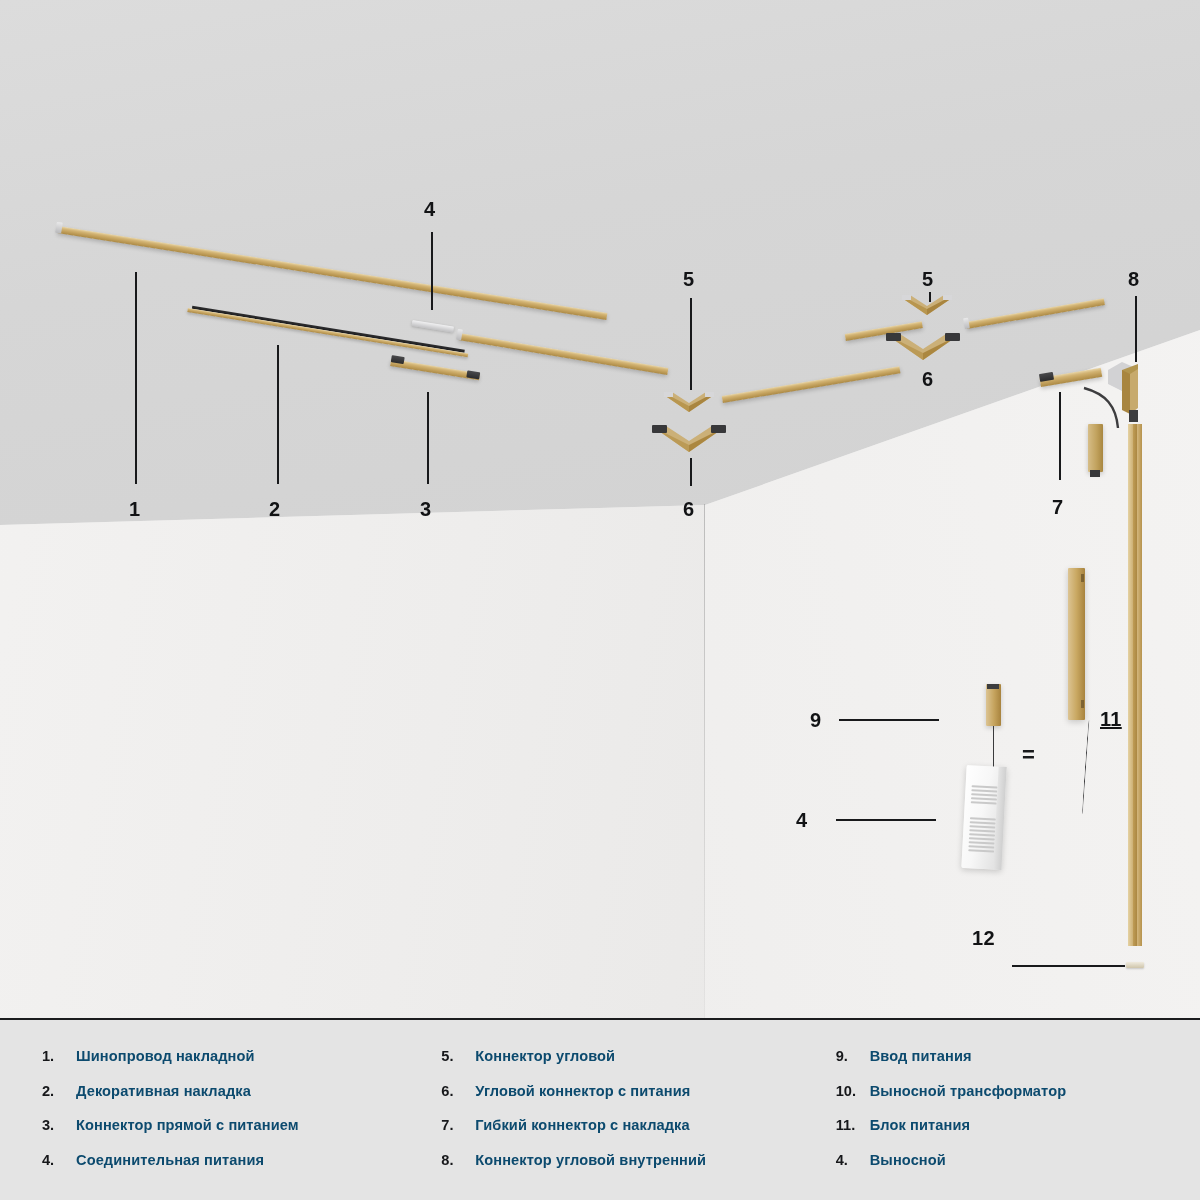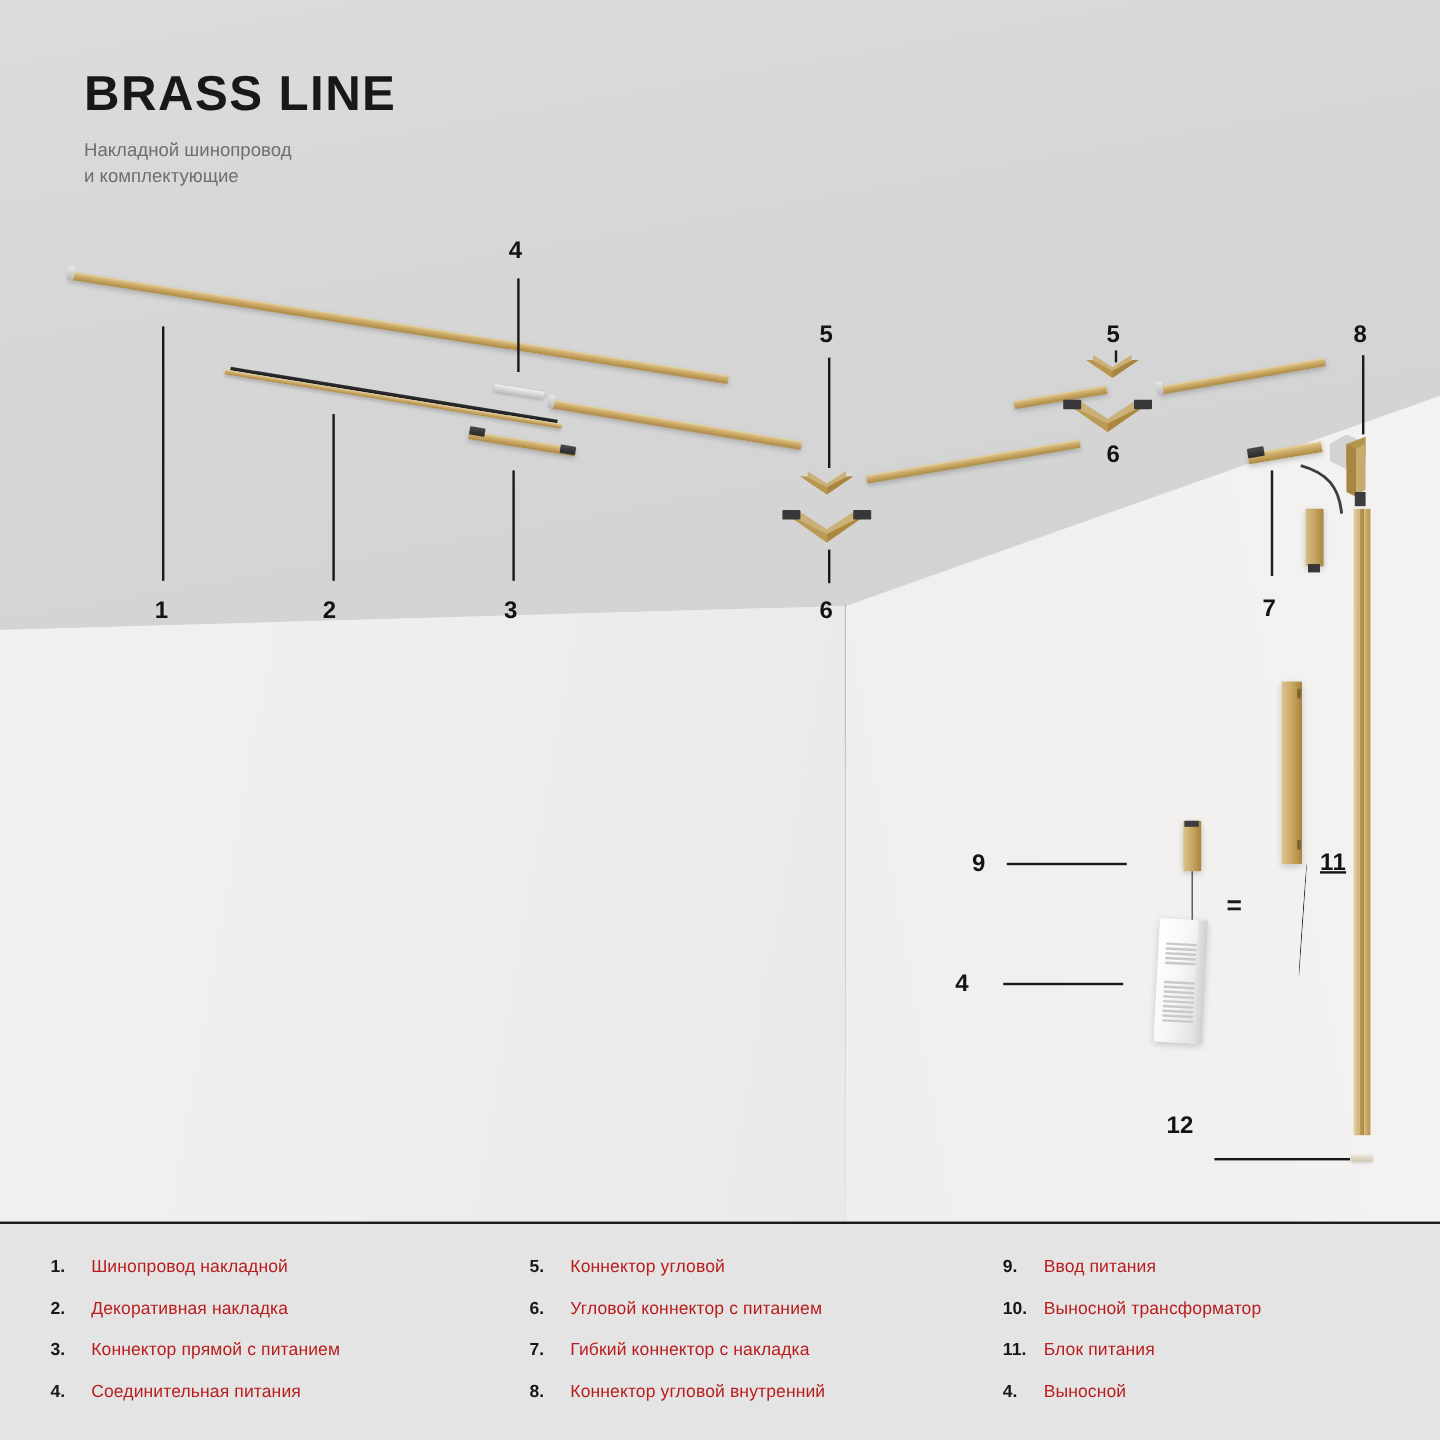--- a/index.html
+++ b/index.html
@@ -87,41 +87,34 @@
   }
   .legcols{display:flex;padding:28px 42px 0 42px;box-sizing:border-box;}
   .legcol{display:flex;flex-direction:column;gap:18.5px;}
   .legcol.c1{width:415px;}
   .legcol.c2{width:410px;}
   .legcol.c3{width:335px;}
   .legrow{display:flex;align-items:baseline;}
   .legnum{
     width:34px;flex:none;font-size:14.6px;font-weight:700;color:#16171a;
   }
-  .legtxt{font-size:14.6px;font-weight:400;color:#b91c1c;letter-spacing:.1px;}
+  .legtxt{font-size:14.6px;font-weight:700;color:#0c4a6e;letter-spacing:.1px;}
 </style>
 </head>
 <body>
 
 <div id="stage">
 
   <div class="room">
     <div class="ceiling"></div>
     <div class="wall-left"></div>
     <div class="wall-right"></div>
     <div class="corner-edge"></div>
   </div>
 
-  <div class="hdr">
-    <h1>BRASS LINE</h1>
-    <div class="sub">
-      <div>Накладной шинопровод</div>
-      <div>и комплектующие</div>
-    </div>
-  </div>
 
   <div style="position:absolute;inset:0;">
 
     <div class="part" style="left:58px;top:222px;width:556px;height:11px;transform:rotate(9.0deg);">
       <div class="rail-top" style="position:absolute;left:0;top:0;width:100%;height:4px;border-radius:1px 1px 0 0;"></div>
       <div class="rail-face" style="position:absolute;left:0;top:4px;width:100%;height:7px;box-shadow:0 2px 4px rgba(0,0,0,.20);"></div>
       <div class="cap-silver" style="left:-2px;top:0;width:6px;height:11px;"></div>
     </div>
 
     <div class="part" style="left:188px;top:303px;width:284px;height:9px;transform:rotate(9.2deg);">
@@ -339,21 +332,21 @@
         </div>
       </div>
 
       <div class="legcol c2">
         <div class="legrow">
           <span class="legnum">5.</span>
           <span class="legtxt">Коннектор угловой</span>
         </div>
         <div class="legrow">
           <span class="legnum">6.</span>
-          <span class="legtxt">Угловой коннектор с питанием</span>
+          <span class="legtxt">Угловой коннектор с питания</span>
         </div>
         <div class="legrow">
           <span class="legnum">7.</span>
           <span class="legtxt">Гибкий коннектор с накладка</span>
         </div>
         <div class="legrow">
           <span class="legnum">8.</span>
           <span class="legtxt">Коннектор угловой внутренний</span>
         </div>
       </div>

